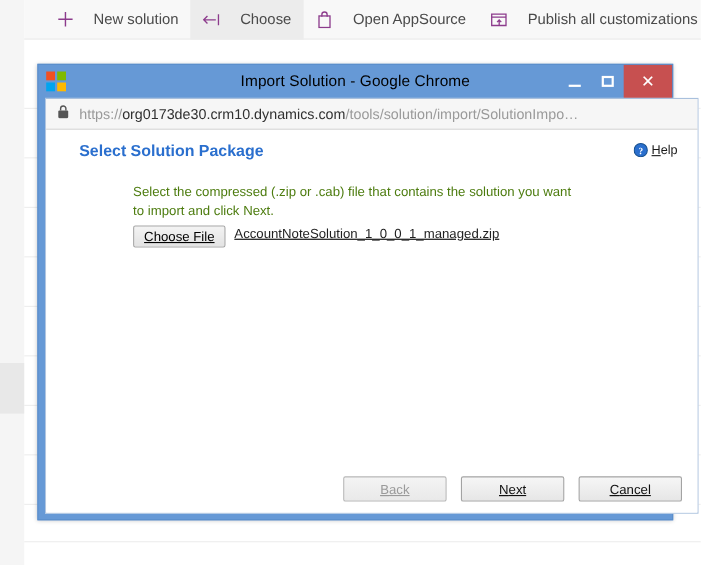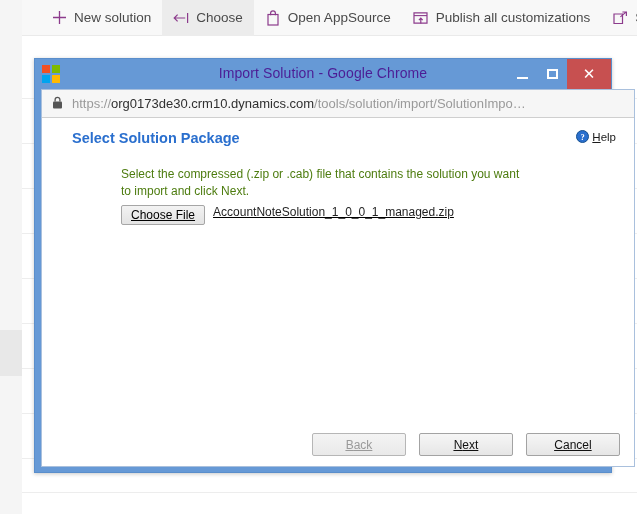--- a/index.html
+++ b/index.html
@@ -33,21 +33,21 @@
     width: 615px; height: 36px;
     background: #f8f8f8;
     border-bottom: 1px solid #eaeaea;
     display: flex; align-items: center;
     padding-left: 18px;
   }
   .cmd-item {
     display: flex; align-items: center;
     height: 36px;
     padding: 0 11px;
-    gap: 7px;
+    gap: 18px;
     color: #4a4a4a;
     font-size: 13.5px;
     white-space: nowrap;
     cursor: default;
   }
   .cmd-item.active { background: #ececec; }
   .cmd-ico {
     display: inline-flex; align-items: center; justify-content: center;
     width: 16px; height: 16px;
     color: #8c3b8c;
@@ -75,21 +75,21 @@
     display: grid;
     grid-template-columns: 1fr 1fr;
     grid-template-rows: 1fr 1fr;
     gap: 2px;
   }
   .ms-logo i { display: block; }
   .title-text {
     position: absolute; left: 0; right: 0;
     text-align: center;
     font-size: 14px;
-    color: #4c1d95;
+    color: #000000;
     letter-spacing: .1px;
     top: 6px;
   }
   .wbtns {
     position: absolute; right: 0; top: 0;
     display: flex; height: 30px;
   }
   .wbtn {
     width: 30px; height: 30px;
     display: flex; align-items: center; justify-content: center;

